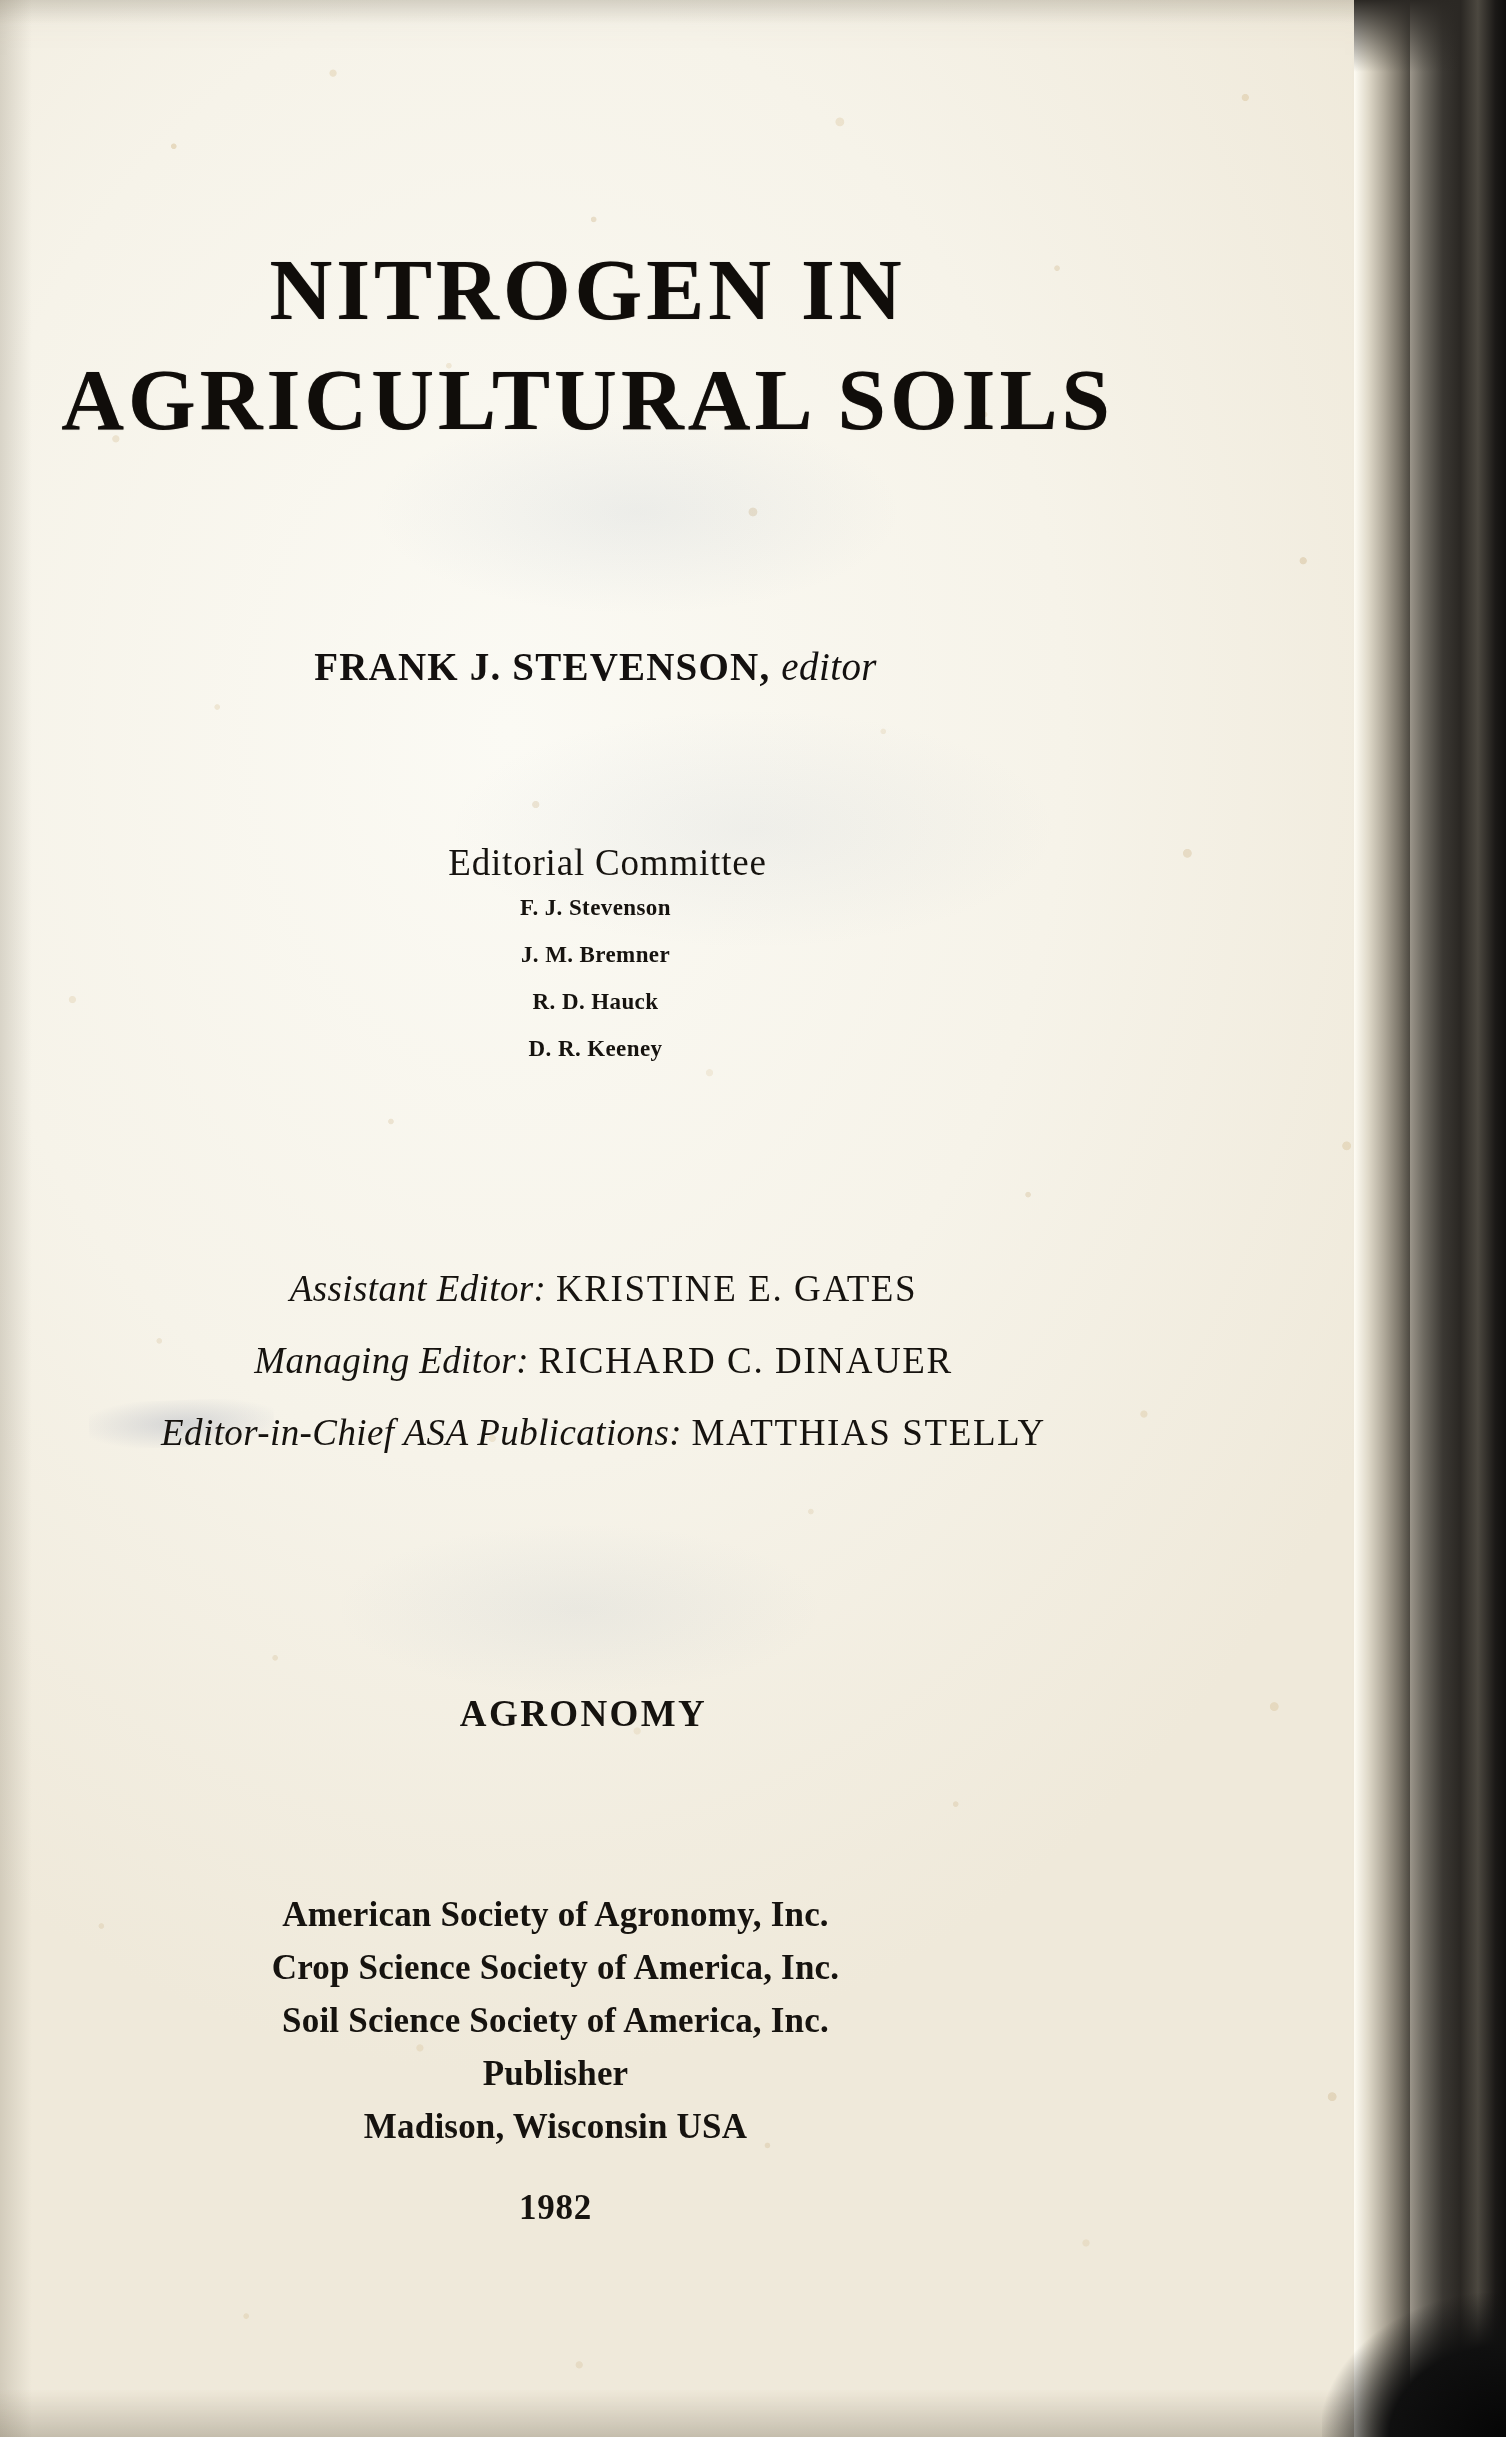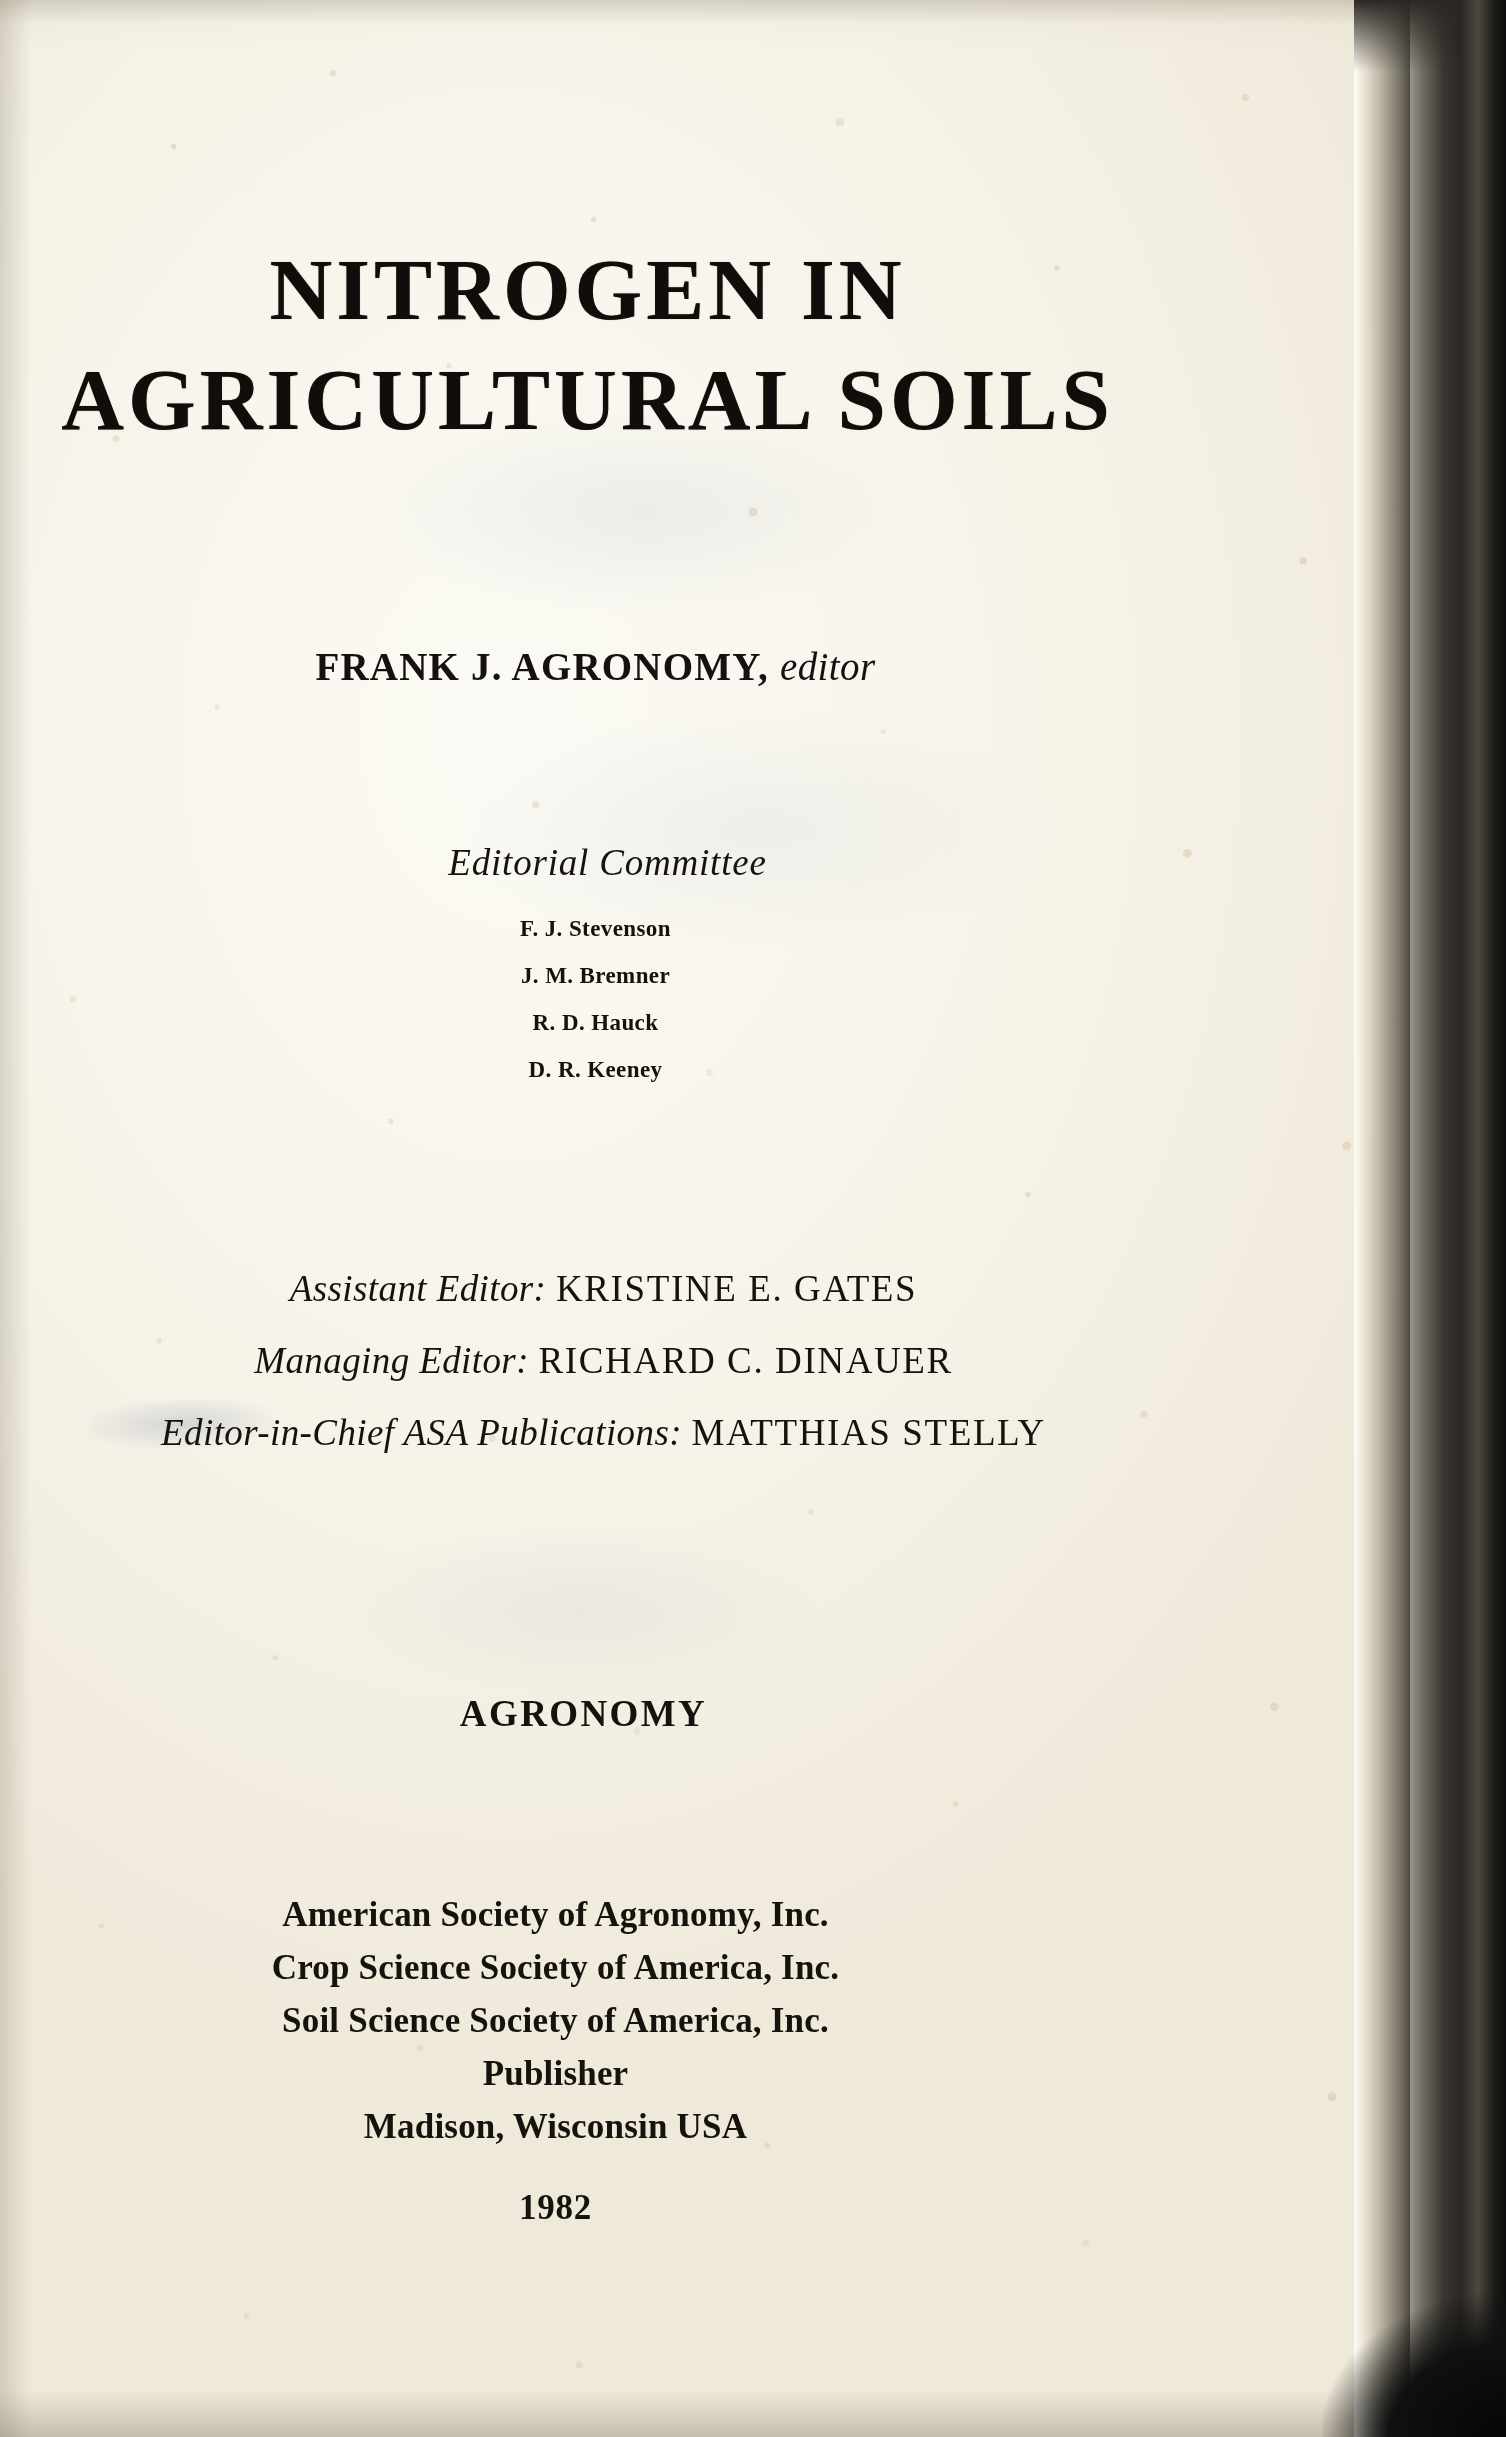--- a/index.html
+++ b/index.html
@@ -198,23 +198,22 @@
   }
 
   .committee {
     position: absolute;
     top: 841px;
     left: 0px;
     width: 1191px;
   }
   .committee-title {
     font-size: 37px;
-    font-style: italic;
     letter-spacing: 0.8px;
-    margin-bottom: 32px;
+    margin-bottom: 11px;
     padding-left: 24px;
   }
   .committee-name {
     font-size: 23px;
     font-weight: bold;
     letter-spacing: 0.4px;
     margin-bottom: 21px;
   }
 
   .roles {
@@ -290,21 +289,21 @@
   </div>
 
   <div class="content">
 
     <div class="title-block">
       <div class="title-line title-line-1">NITROGEN IN</div>
       <div class="title-line title-line-2">AGRICULTURAL SOILS</div>
     </div>
 
     <div class="editor-line">
-      <span>FRANK J. AGRONOMY,</span>
+      <span>FRANK J. STEVENSON,</span>
       <span class="role">editor</span>
     </div>
 
     <div class="committee">
       <div class="committee-title">Editorial Committee</div>
       <div class="committee-name">F. J. Stevenson</div>
       <div class="committee-name">J. M. Bremner</div>
       <div class="committee-name">R. D. Hauck</div>
       <div class="committee-name">D. R. Keeney</div>
     </div>

